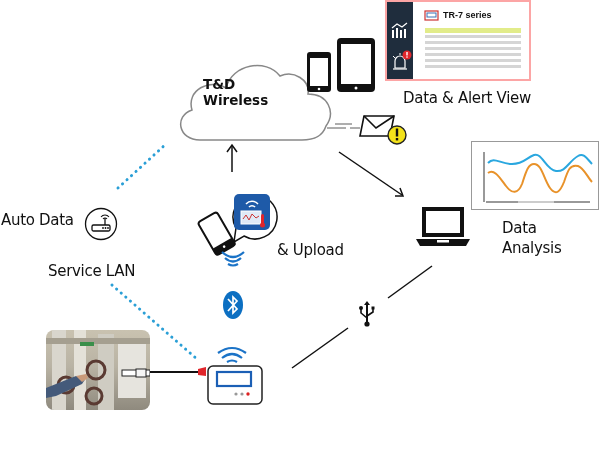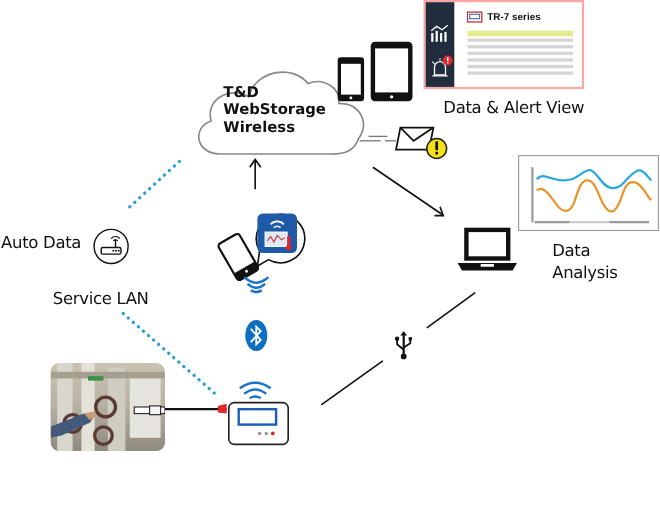--- a/index.html
+++ b/index.html
@@ -41,21 +41,20 @@
   <line x1="150" y1="372" x2="206" y2="372" stroke="#111" stroke-width="2"></line>
   <path d="M198 369 L206 367 L206 376 L198 375 Z" fill="#e0262b"></path>
 </svg>
 
 <div class="abs" style="left:170px;top:52px;width:168px;height:92px;">
   <svg width="168" height="92" viewBox="0 0 168 92">
     <path d="M30 88 C8 88 4 64 22 58 C16 38 40 26 56 36 C62 12 96 6 110 24 C124 18 140 28 138 42 C158 42 166 60 156 74 C152 86 142 88 132 88 Z" fill="#fff" stroke="#888" stroke-width="1.5"></path>
   </svg>
   <div class="abs cloud-text" style="left:33px;top:24px;">
     <div>T&amp;D</div>
-    <div>WebStorage</div>
     <div>Wireless</div>
   </div>
 </div>
 
 <svg class="abs" style="left:305px;top:36px;" width="72" height="60">
   <g>
     <rect x="2" y="16" width="24" height="40" rx="3" fill="#111"></rect>
     <rect x="5" y="22" width="18" height="28" fill="#fff"></rect>
     <circle cx="14" cy="53" r="1.3" fill="#fff"></circle>
   </g>
@@ -158,20 +157,21 @@
   </g>
 </svg>
 
 <svg class="abs" style="left:218px;top:248px;" width="30" height="22">
   <path d="M4 4 Q15 14 26 4" fill="none" stroke="#1b73c7" stroke-width="2.2"></path>
   <path d="M7 10 Q15 17 23 10" fill="none" stroke="#1b73c7" stroke-width="2.2"></path>
   <path d="M10 16 Q15 19 20 16" fill="none" stroke="#1b73c7" stroke-width="2.2"></path>
 </svg>
 
 <div class="abs lbl" style="left:277px;top:240px;">
+  <div>&amp; Upload</div>
 </div>
 
 <svg class="abs" style="left:222px;top:290px;" width="22" height="30">
   <ellipse cx="11" cy="15" rx="10" ry="14" fill="#0c6fc2"></ellipse>
   <polyline points="6,9 15,19 11,23 11,7 15,11 6,21" fill="none" stroke="#fff" stroke-width="1.7"></polyline>
 </svg>
 
 <svg class="abs" style="left:358px;top:300px;" width="18" height="28">
   <polygon points="9,1 12,5 6,5" fill="#111"></polygon>
   <line x1="9" y1="4" x2="9" y2="24" stroke="#111" stroke-width="2"></line>

